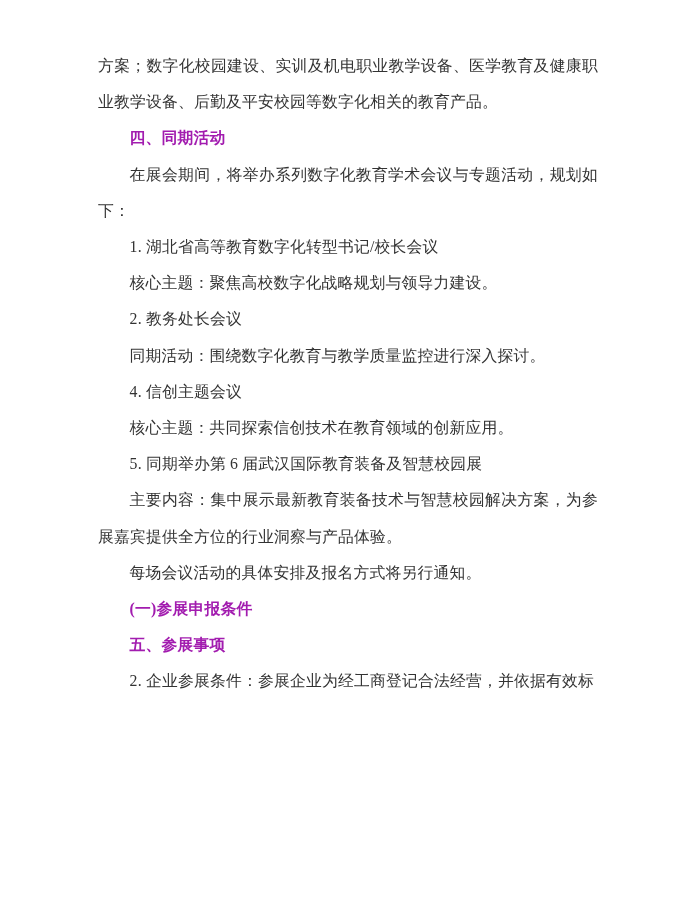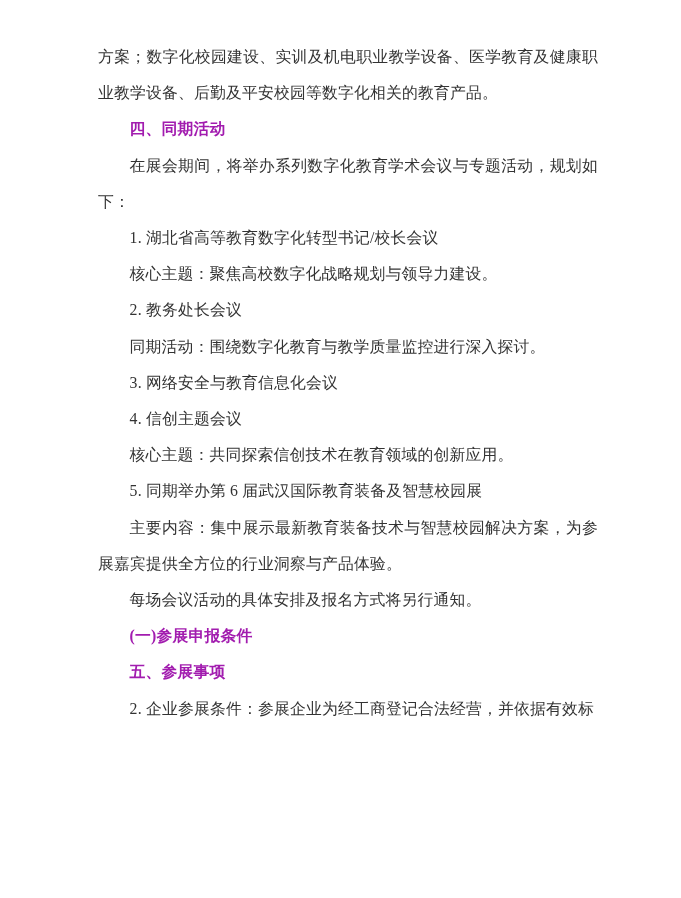--- a/index.html
+++ b/index.html
@@ -11,21 +11,21 @@
     position: relative;
     width: 681px;
     height: 898px;
     background: #ffffff;
     overflow: hidden;
     font-family: "Liberation Serif", "DejaVu Serif", serif;
   }
   .content {
     position: absolute;
     left: 98px;
-    top: 39px;
+    top: 48px;
     width: 500px;
     color: #333333;
   }
   .content p {
     margin: 0;
     padding: 0;
     font-size: 15.8px;
     line-height: 36.2px;
     text-align: justify;
     text-justify: inter-character;
@@ -49,21 +49,20 @@
 
 <div class="page">
   <div class="content">
     <p class="no-indent">方案；数字化校园建设、实训及机电职业教学设备、医学教育及健康职业教学设备、后勤及平安校园等数字化相关的教育产品。</p>
     <p class="heading">四、同期活动</p>
     <p class="indent">在展会期间，将举办系列数字化教育学术会议与专题活动，规划如下：</p>
     <p class="indent">1. 湖北省高等教育数字化转型书记/校长会议</p>
     <p class="indent">核心主题：聚焦高校数字化战略规划与领导力建设。</p>
     <p class="indent">2. 教务处长会议</p>
     <p class="indent">同期活动：围绕数字化教育与教学质量监控进行深入探讨。</p>
-    <p class="indent">3. 网络安全与教育信息化会议</p>
     <p class="indent">4. 信创主题会议</p>
     <p class="indent">核心主题：共同探索信创技术在教育领域的创新应用。</p>
     <p class="indent">5. 同期举办第 6 届武汉国际教育装备及智慧校园展</p>
     <p class="indent">主要内容：集中展示最新教育装备技术与智慧校园解决方案，为参展嘉宾提供全方位的行业洞察与产品体验。</p>
     <p class="indent">每场会议活动的具体安排及报名方式将另行通知。</p>
     <p class="heading">(一)参展申报条件</p>
     <p class="heading">五、参展事项</p>
     <p class="indent">2. 企业参展条件：参展企业为经工商登记合法经营，并依据有效标</p>
   </div>
 </div>

